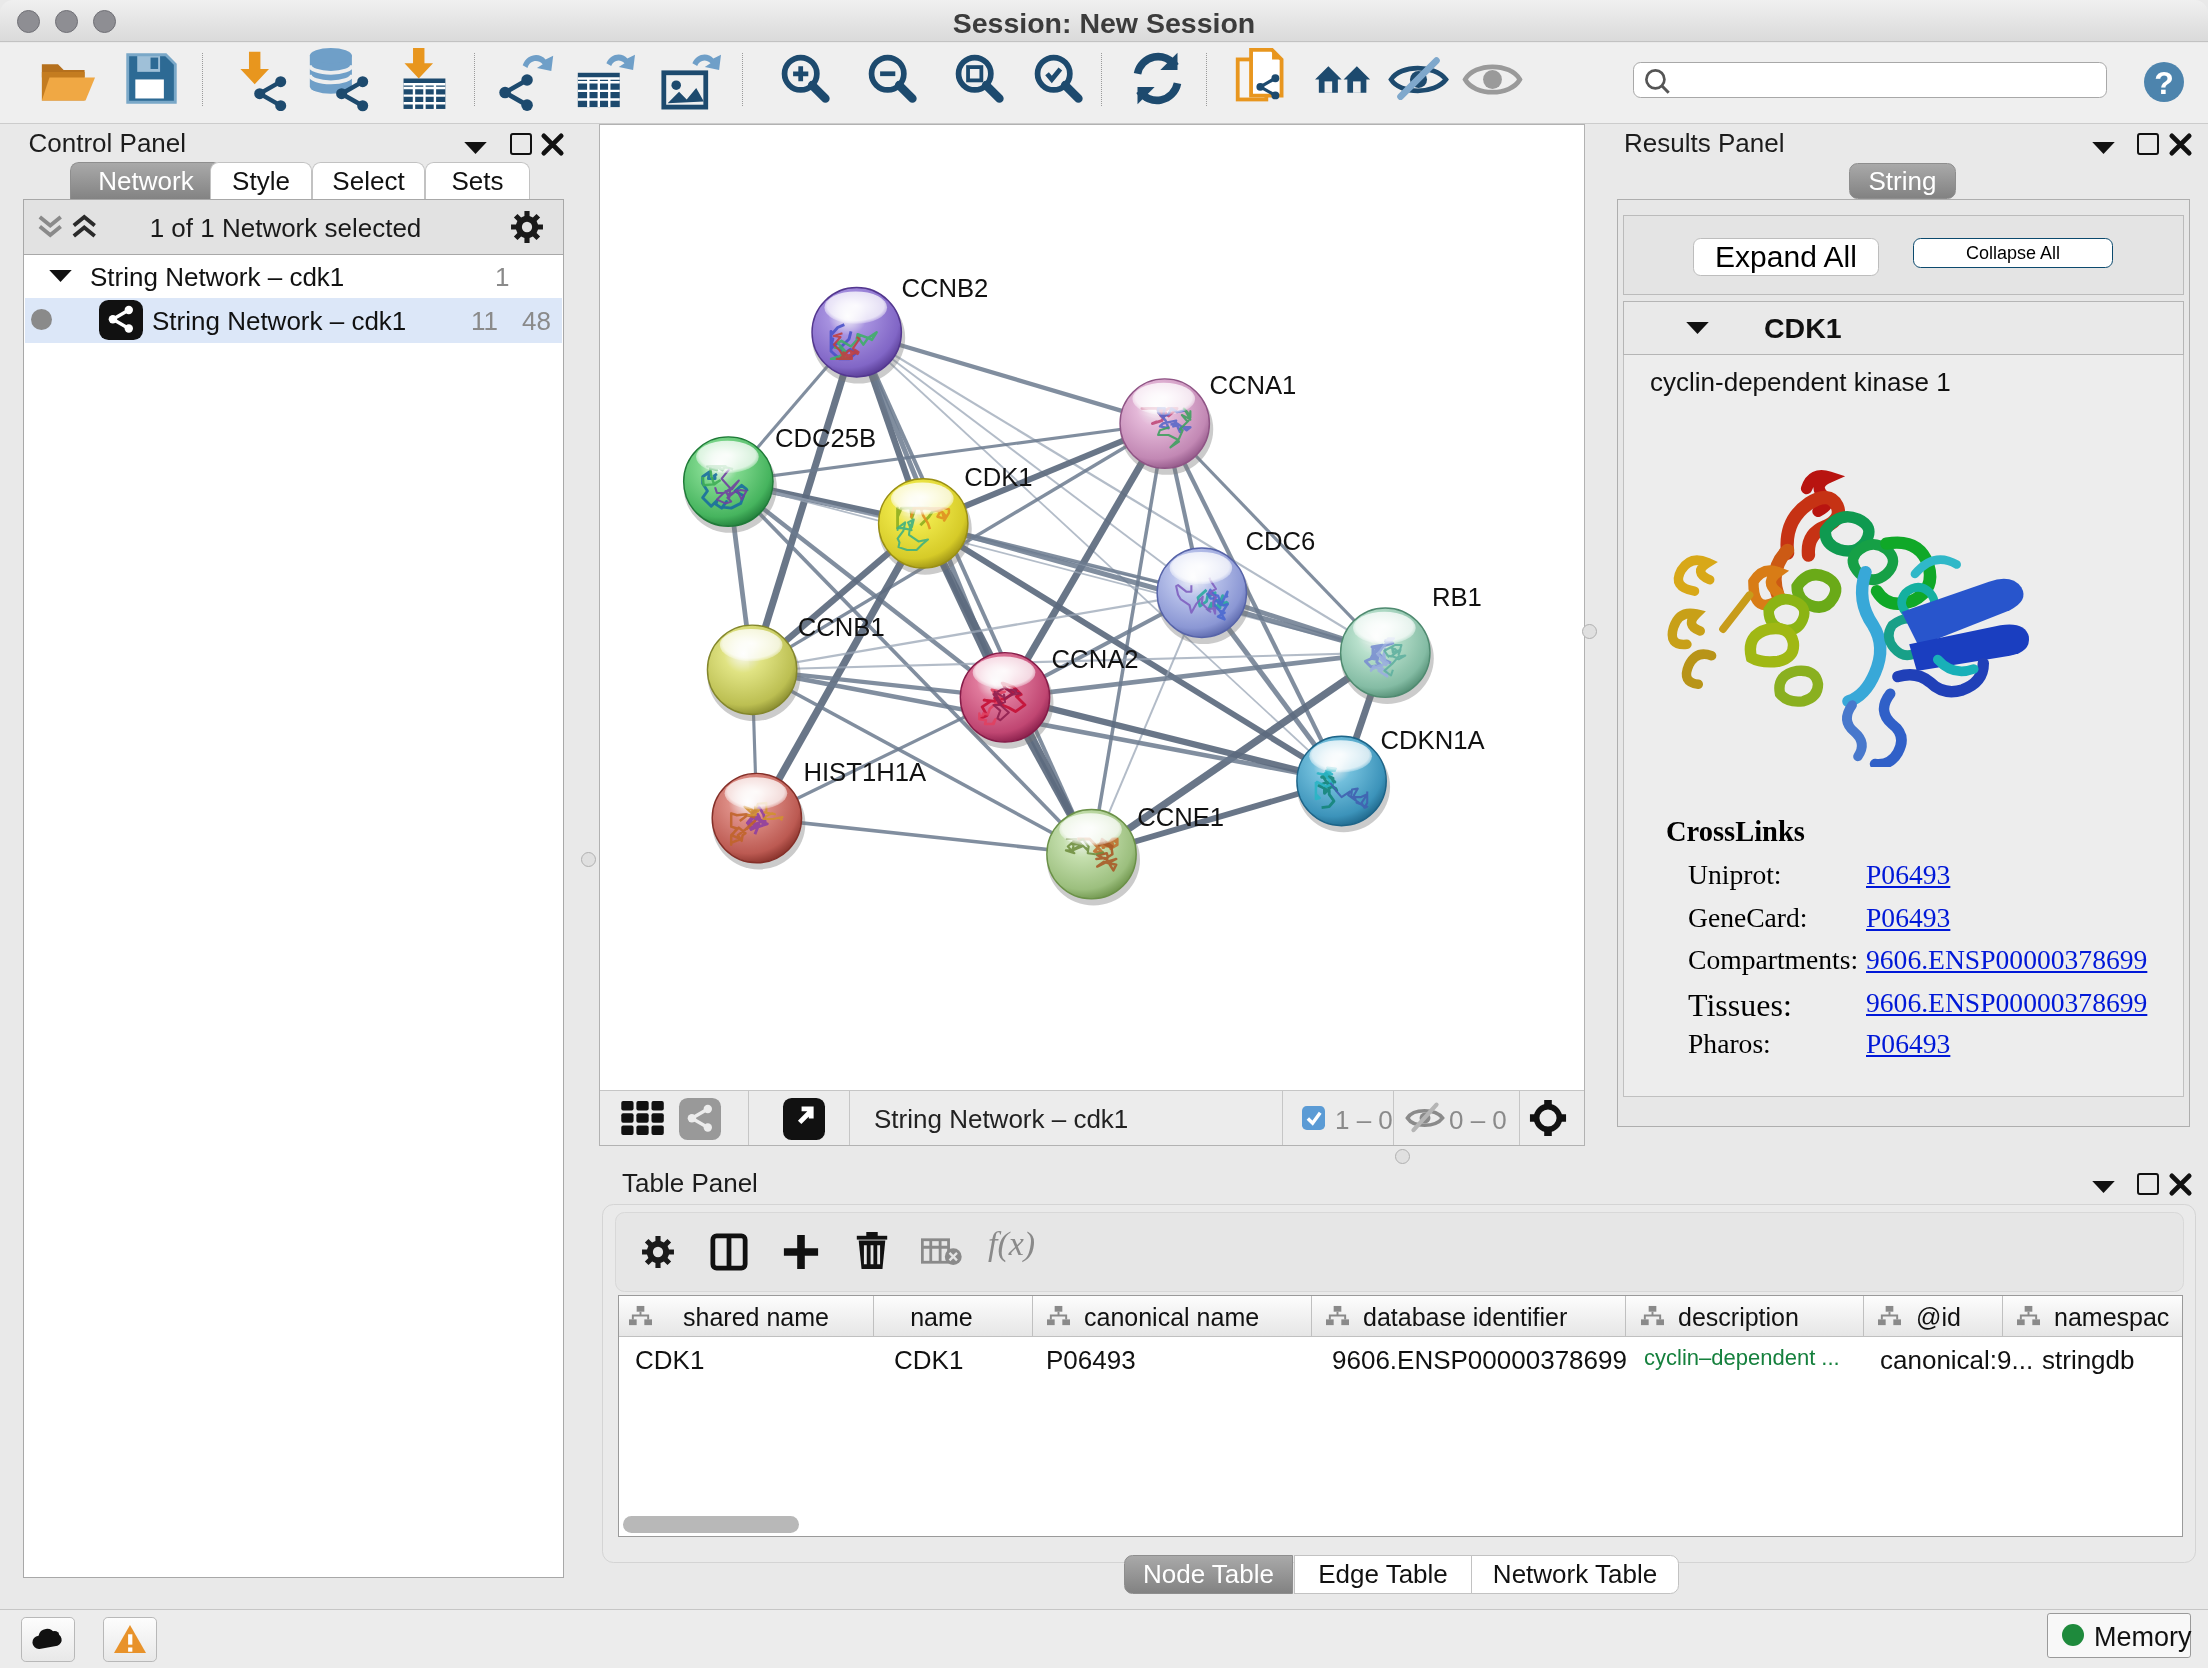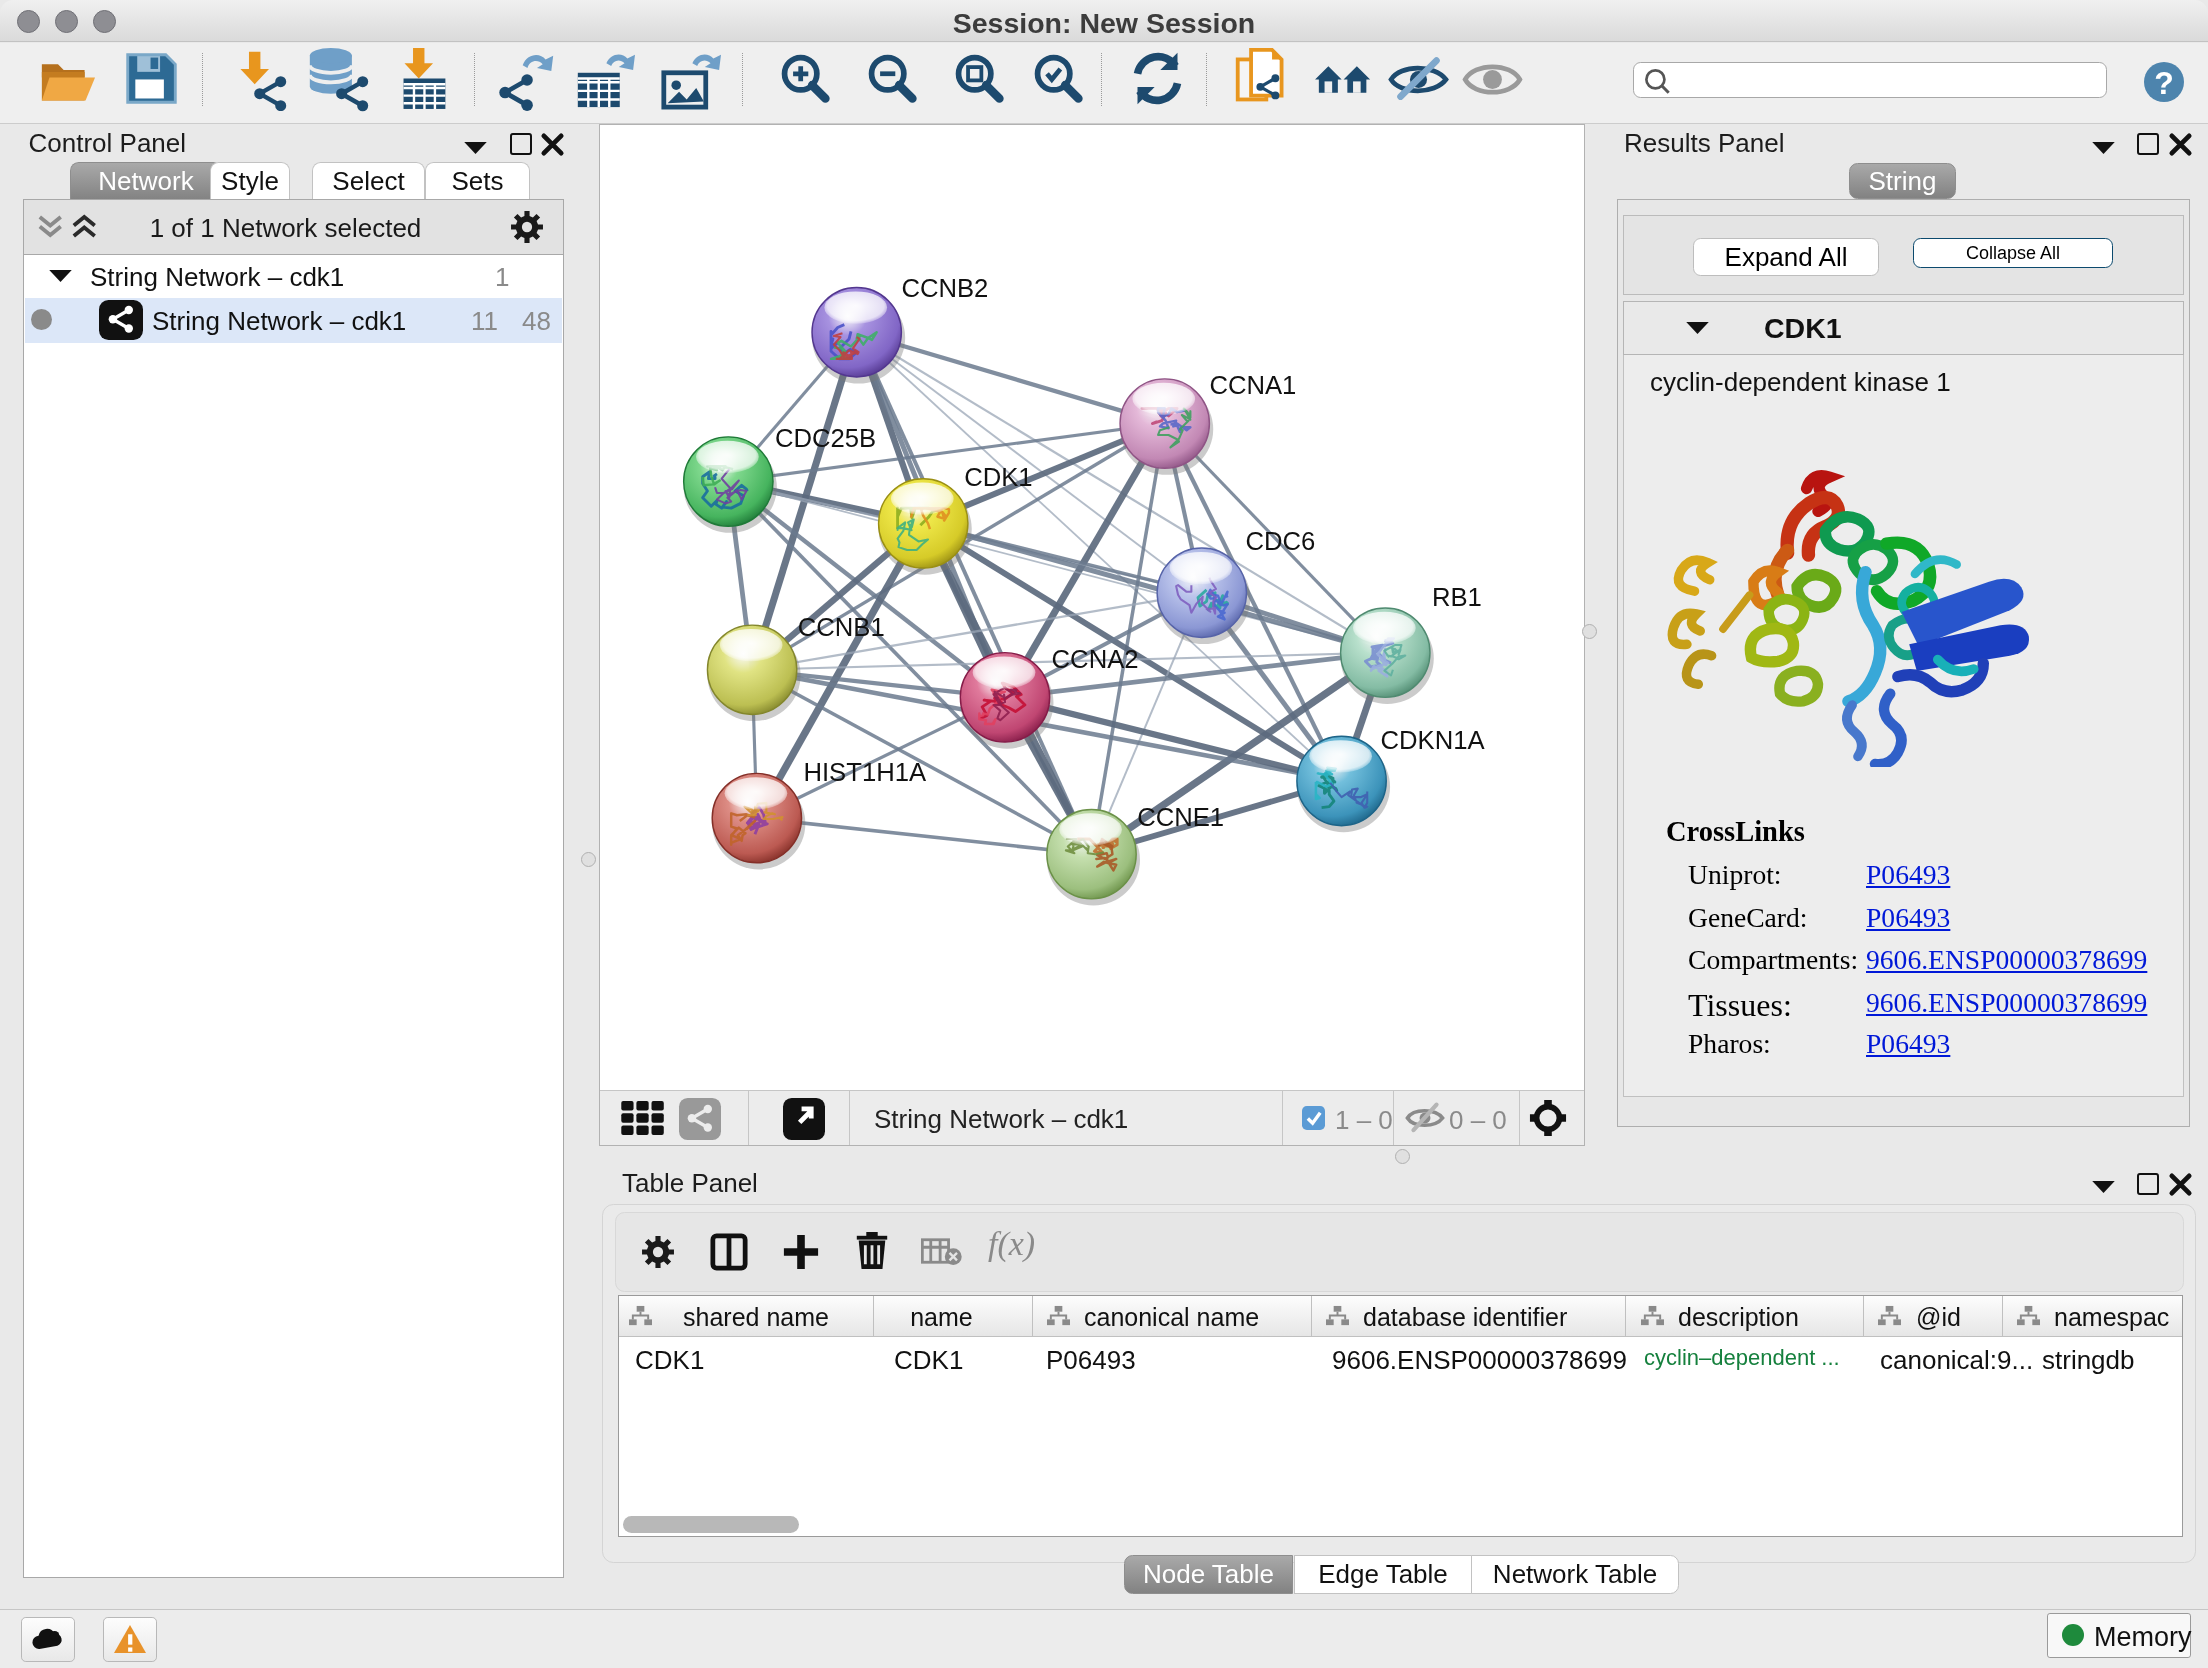--- a/index.html
+++ b/index.html
@@ -154,21 +154,21 @@
 <div class="abs ptitle" style="left:28.5px;top:128px">Control Panel</div>
 <svg class="abs" style="left:463px;top:140px" width="25" height="15" viewBox="0 0 26 16">
     <path d="M1 2 h24 l-12 13 z" fill="#111"></path>
   </svg>
 <div class="abs" style="left:510px;top:133px;width:22px;height:22px;border:2.4px solid #111;border-radius:2.9px"></div>
 <svg class="abs" style="left:540px;top:132px" width="25" height="25" viewBox="0 0 26 26">
     <path d="M4 4 L22 22 M22 4 L4 22" stroke="#111" stroke-width="5" stroke-linecap="round"></path>
   </svg>
 
 <div class="tab tabsel" style="left:70px;top:162px;width:152px">Network</div>
-<div class="tab" style="left:210px;top:162px;width:80px">Style</div>
+<div class="tab" style="left:210px;top:162px;width:102px">Style</div>
 <div class="tab" style="left:312px;top:162px;width:113px">Select</div>
 <div class="tab" style="left:425px;top:162px;width:105px">Sets</div>
 
 <div class="abs" style="left:23px;top:199px;width:541px;height:1379px;border:1px solid #a8a8a8;background:#e2e2e2"></div>
 <svg class="abs" style="left:36px;top:213px" width="28.5" height="27" viewBox="0 0 30 28">
     <path d="M4 4 l11 9 11-9 M4 14 l11 9 11-9" stroke="#8a8a8a" stroke-width="4" fill="none"></path>
   </svg>
 <svg class="abs" style="left:70px;top:213px" width="28.5" height="27" viewBox="0 0 30 28">
     <path d="M4 13 l11-9 11 9 M4 24 l11-9 11 9" stroke="#2a2a2a" stroke-width="4" fill="none"></path>
   </svg>
@@ -455,21 +455,21 @@
 <svg class="abs" style="left:2091px;top:140px" width="25" height="15" viewBox="0 0 26 16">
     <path d="M1 2 h24 l-12 13 z" fill="#111"></path>
   </svg>
 <div class="abs" style="left:2137px;top:133px;width:22px;height:22px;border:2.4px solid #111;border-radius:2.9px"></div>
 <svg class="abs" style="left:2168px;top:132px" width="25" height="25" viewBox="0 0 26 26">
     <path d="M4 4 L22 22 M22 4 L4 22" stroke="#111" stroke-width="5" stroke-linecap="round"></path>
   </svg>
 <div class="abs" style="left:1617px;top:199px;width:573px;height:928px;border:1px solid #aeaeae;background:#e7e7e7"></div>
 <div class="btab btabsel" style="left:1849px;top:163px;width:107px;height:36px;border-radius:8.6px">String</div>
 <div class="abs" style="left:1623px;top:215px;width:561px;height:80px;background:#e4e4e4;border:1px solid #bbb"></div>
-<div class="abs" style="left:1693px;top:238px;width:186px;height:38px;background:#fff;border:1px solid #bdbdbd;border-radius:7.6px;font-size:26px;display:flex;align-items:center;justify-content:center">Expand All</div>
+<div class="abs" style="left:1693px;top:238px;width:186px;height:38px;background:#fff;border:1px solid #bdbdbd;border-radius:7.6px;font-size:30px;display:flex;align-items:center;justify-content:center">Expand All</div>
 <div class="abs" style="left:1913px;top:238px;width:200px;height:30px;background:#fff;border:1px solid #0c4a6e;border-radius:7.6px;font-size:18px;display:flex;align-items:center;justify-content:center">Collapse All</div>
 <div class="abs" style="left:1623px;top:301px;width:561px;height:54px;background:#e9e9e9;border:1px solid #b5b5b5"></div>
 <svg class="abs" style="left:1685px;top:320px" width="25" height="15" viewBox="0 0 26 16">
     <path d="M1 2 h24 l-12 13 z" fill="#111"></path>
   </svg>
 <div class="abs" style="left:1764px;top:312px;font-size:28.5px;font-weight:700;color:#111">CDK1</div>
 <div class="abs" style="left:1623px;top:355px;width:561px;height:742px;background:#ededed;border:1px solid #c0c0c0;border-top:none"></div>
 <div class="abs" style="left:1650px;top:367px;font-size:26px;color:#111">cyclin-dependent kinase 1</div>
 <svg style="position:absolute;left:1666px;top:439px" width="380" height="328" viewBox="0 0 400 345">
 <g fill="none" stroke-linecap="round">

